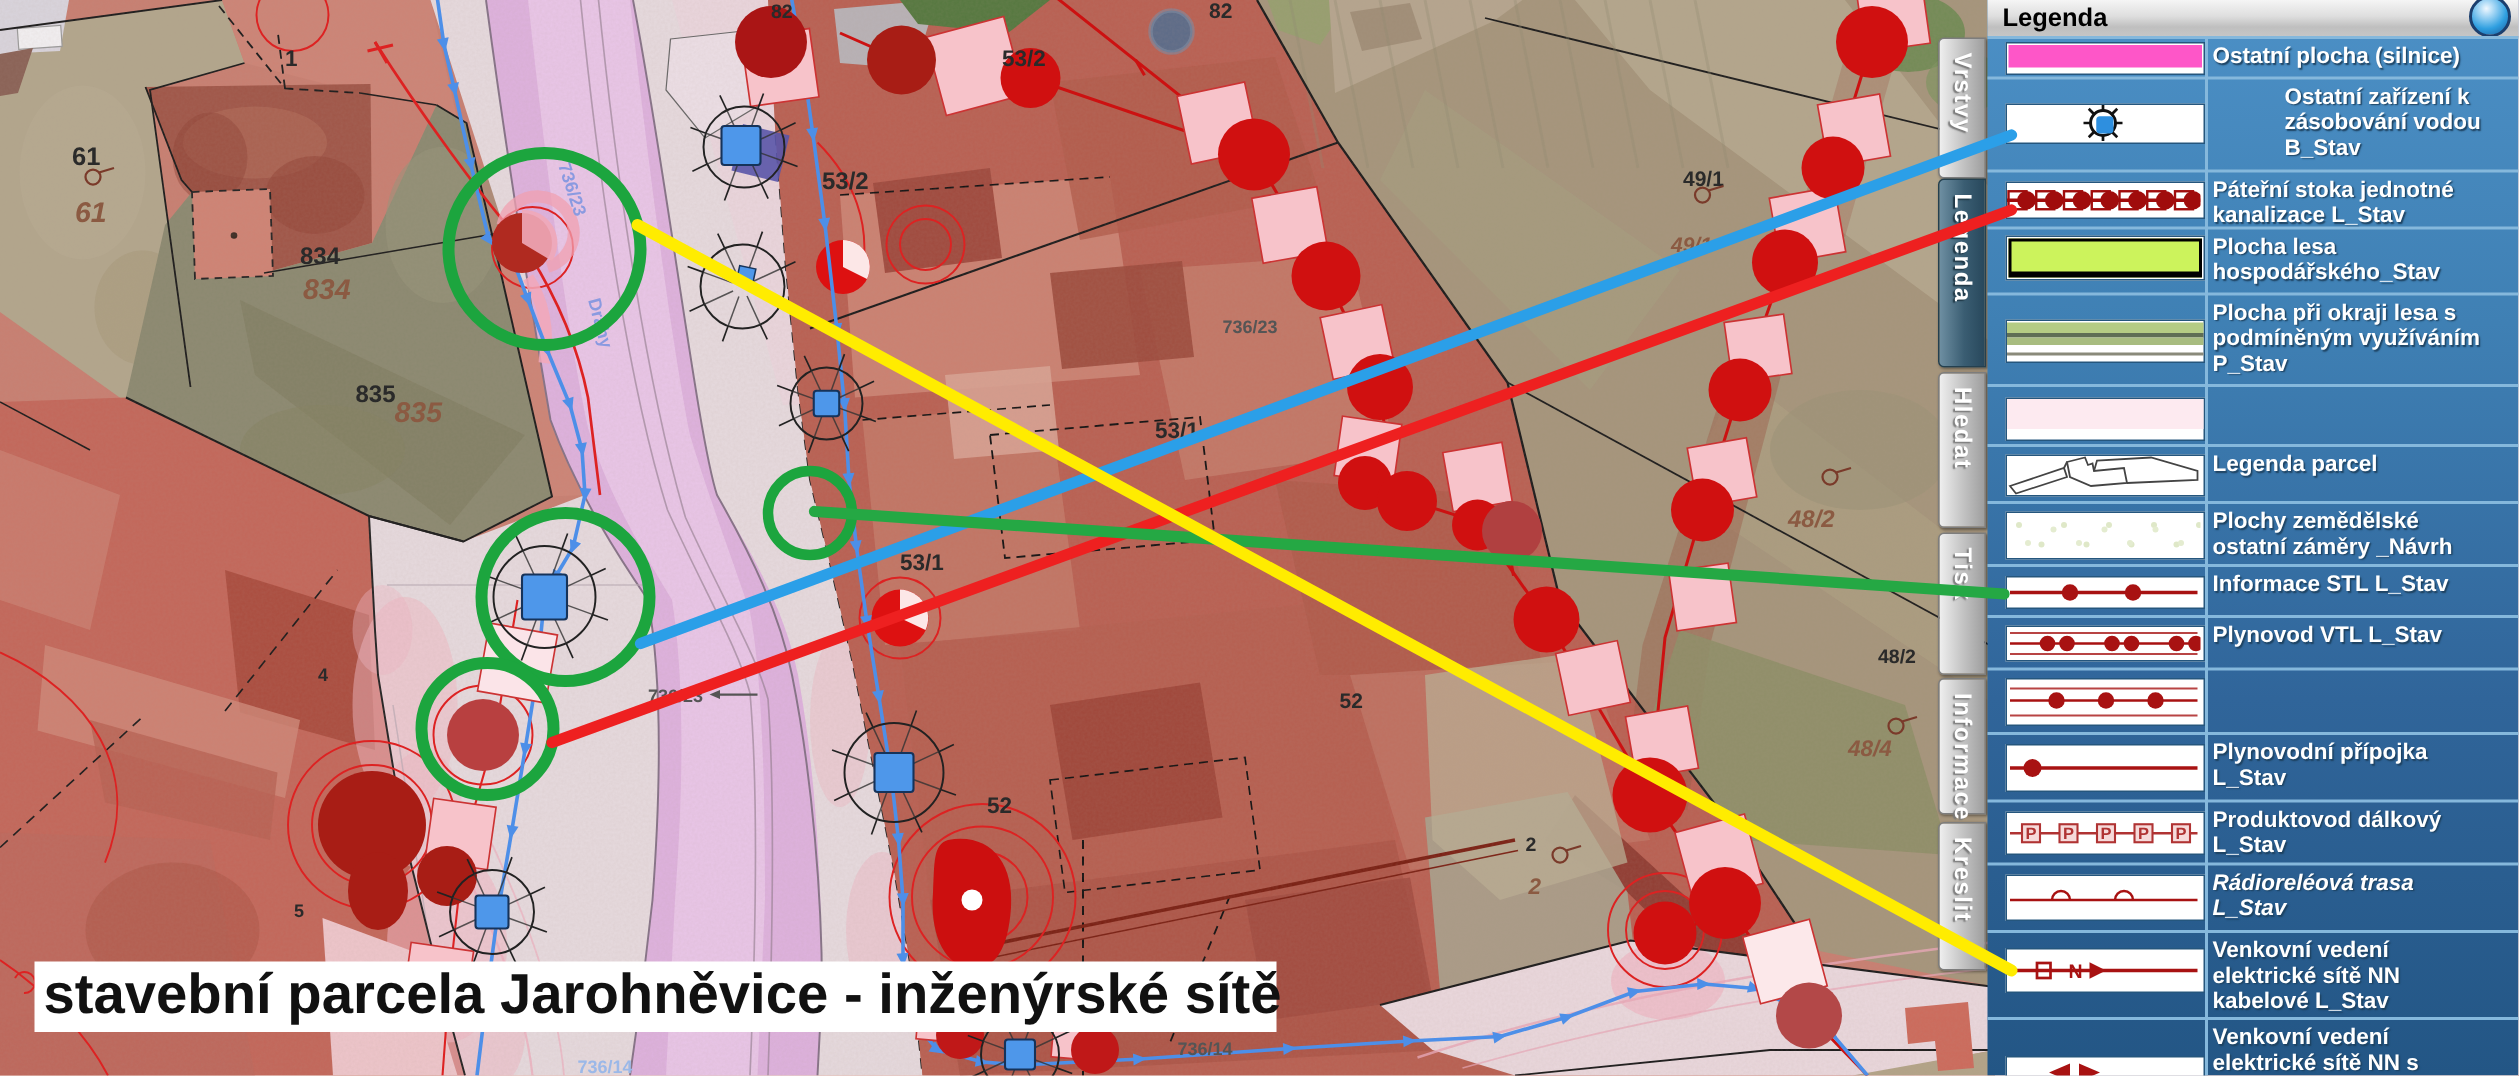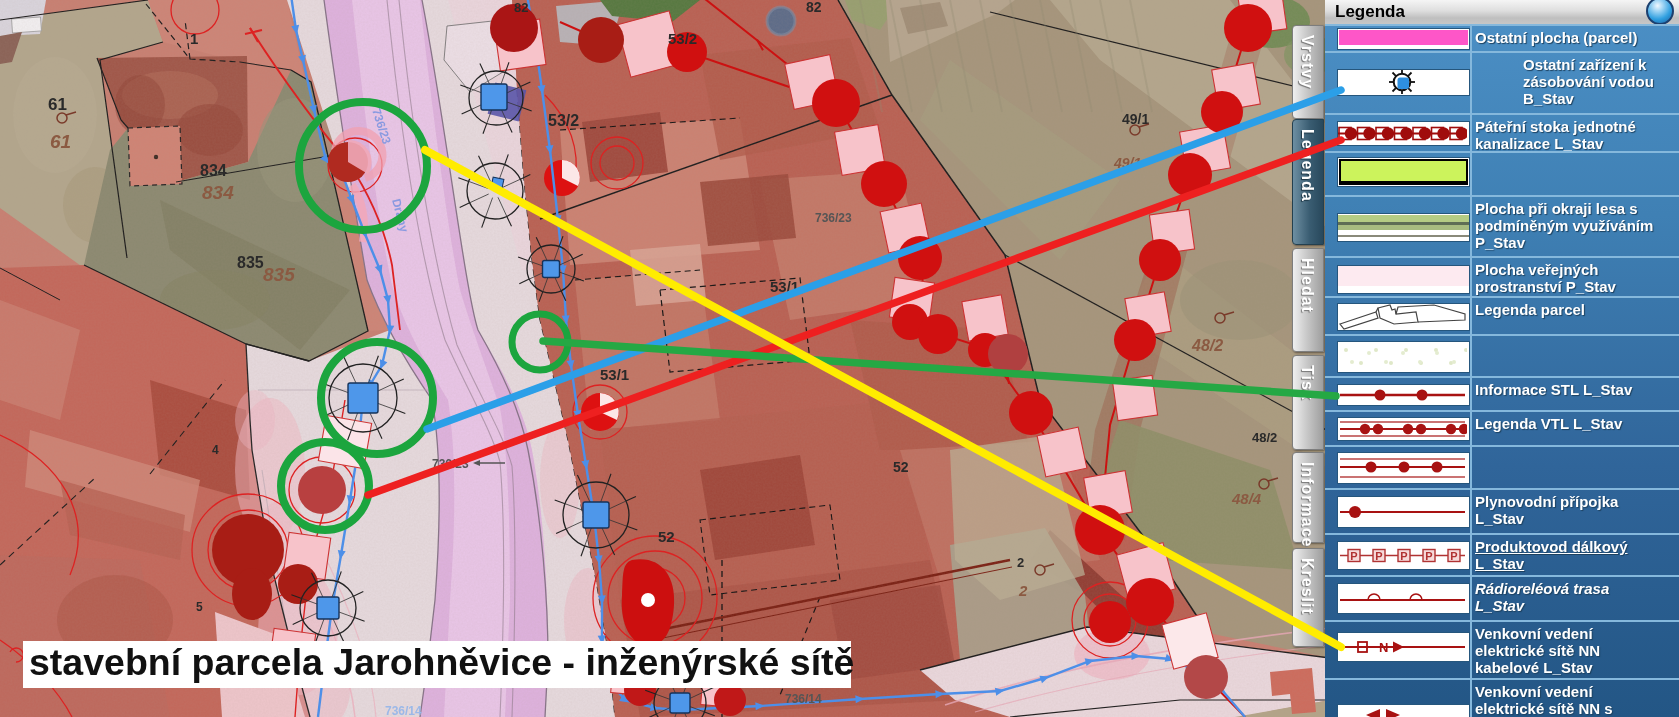--- a/index.html
+++ b/index.html
@@ -606,21 +606,21 @@
         <span class="t">Legenda</span>
         <div id="porb"></div>
       </div>
 
 <div style="position:absolute;left:145px;top:24px;width:2px;height:693px;background:#85b8dc;"></div>
 
 <div class="lrow" style="top:24px;height:27px;"></div>
 <div class="lsym" style="top:28px;height:20px;">
         <div style="position:absolute;left:1px;right:1px;top:1px;height:15px;background:#fe56c8;"></div>
       </div>
-<div class="ltxt" style="top:29px;">Ostatní plocha (parcel)</div>
+<div class="ltxt" style="top:29px;">Ostatní plocha (silnice)</div>
 
 <div class="lrow" style="top:51px;height:62px;"></div>
 <div class="lsym" style="top:69px;height:25px;">
         <svg width="129" height="24" style="position:absolute;left:0;top:0">
           <circle cx="64" cy="12" r="8.3" fill="none" stroke="#111" stroke-width="2"></circle>
           <g stroke="#111" stroke-width="1.8">
             <line x1="64" y1="-1" x2="64" y2="3.5"></line>
             <line x1="64" y1="20.5" x2="64" y2="25"></line>
             <line x1="51" y1="12" x2="55.5" y2="12"></line>
             <line x1="72.5" y1="12" x2="77" y2="12"></line>
@@ -653,35 +653,35 @@
           <rect x="112.0" y="5.5" width="12" height="12" fill="none" stroke="#a00c0c" stroke-width="1.6"></rect>
           <circle cx="124.0" cy="11.5" r="6.2" fill="#a00c0c"></circle>
         </svg>
       </div>
 <div class="ltxt" style="top:118px;">Páteřní stoka jednotné<br>kanalizace L_Stav</div>
 
 <div class="lrow" style="top:151px;height:44px;"></div>
 <div class="lsym" style="top:157px;height:28px;">
         <div style="position:absolute;left:1px;right:1px;top:1px;height:20px;background:#ccf35c;border:2px solid #000;border-bottom:4px solid #000;"></div>
       </div>
+<div class="ltxt" style="top:156px;">Plocha lesa<br>hospodářského_Stav</div>
 
 <div class="lrow" style="top:195px;height:61px;"></div>
 <div class="lsym" style="top:213px;height:27px;">
         <div style="position:absolute;left:0;right:0;top:1px;height:7px;background:#b5cc84;"></div>
         <div style="position:absolute;left:0;right:0;top:8px;height:3px;background:#5f6e55;"></div>
         <div style="position:absolute;left:0;right:0;top:11px;height:5px;background:#a8bc80;"></div>
         <div style="position:absolute;left:0;right:0;top:21px;height:2px;background:#8a8a7a;"></div>
       </div>
 <div class="ltxt" style="top:200px;">Plocha při okraji lesa s<br>podmíněným využíváním<br>P_Stav</div>
 
 <div class="lrow" style="top:256px;height:40px;"></div>
 <div class="lsym" style="top:265px;height:27px;">
         <div style="position:absolute;left:0;right:0;top:0;height:20px;background:#fdeaf0;"></div>
       </div>
-<div class="ltxt" style="top:261px;">Plocha veřejných<br>prostranství P_Stav</div>
 
 <div class="lrow" style="top:296px;height:38px;"></div>
 <div class="lsym" style="top:303px;height:26px;">
         <svg width="129" height="26" style="position:absolute;left:0;top:0">
           <g fill="none" stroke="#444" stroke-width="1.2">
             <path d="M2,20 L38,8 L40,14 L6,25 Z"></path>
             <path d="M40,4 L52,1 L54,6 L57,5 L58,10 L78,8 L80,18 L56,20 L42,14 Z"></path>
             <path d="M58,10 L60,3 L96,1 L127,10 L127,16 L80,18"></path>
             <path d="M38,8 L40,4"></path>
           </g>
@@ -703,20 +703,21 @@
           <circle cx="128" cy="8" r="2" fill="#dfe8c8"></circle>
           <circle cx="14" cy="20" r="2" fill="#e4ecd0"></circle>
           <circle cx="31" cy="11" r="2" fill="#e4ecd0"></circle>
           <circle cx="48" cy="20" r="2" fill="#e4ecd0"></circle>
           <circle cx="65" cy="11" r="2" fill="#e4ecd0"></circle>
           <circle cx="82" cy="20" r="2" fill="#e4ecd0"></circle>
           <circle cx="99" cy="11" r="2" fill="#e4ecd0"></circle>
           <circle cx="116" cy="20" r="2" fill="#e4ecd0"></circle>
         </svg>
       </div>
+<div class="ltxt" style="top:339px;">Plochy zemědělské<br>ostatní záměry _Návrh</div>
 
 <div class="lrow" style="top:376px;height:34px;"></div>
 <div class="lsym" style="top:384px;height:20px;">
         <svg width="129" height="20" style="position:absolute;left:0;top:0">
           <line x1="2" y1="10" x2="127" y2="10" stroke="#a81212" stroke-width="2.4"></line>
           <circle cx="42" cy="10" r="5.5" fill="#a81212"></circle>
           <circle cx="84" cy="10" r="5.5" fill="#a81212"></circle>
         </svg>
       </div>
 <div class="ltxt" style="top:381px;">Informace STL L_Stav</div>
@@ -730,21 +731,21 @@
           <g fill="#a81212">
             <circle cx="27" cy="11" r="5.2"></circle>
             <circle cx="40" cy="11" r="5.2"></circle>
             <circle cx="70" cy="11" r="5.2"></circle>
             <circle cx="83" cy="11" r="5.2"></circle>
             <circle cx="113" cy="11" r="5.2"></circle>
             <circle cx="126" cy="11" r="5.2"></circle>
           </g>
         </svg>
       </div>
-<div class="ltxt" style="top:415px;">Legenda VTL L_Stav</div>
+<div class="ltxt" style="top:415px;">Plynovod VTL L_Stav</div>
 
 <div class="lrow" style="top:445px;height:43px;"></div>
 <div class="lsym" style="top:452px;height:30px;">
         <svg width="129" height="30" style="position:absolute;left:0;top:0">
           <line x1="2" y1="6" x2="127" y2="6" stroke="#b84444" stroke-width="1.3"></line>
           <line x1="2" y1="14" x2="127" y2="14" stroke="#a81212" stroke-width="1.8"></line>
           <line x1="2" y1="24" x2="127" y2="24" stroke="#b84444" stroke-width="1.3"></line>
           <g fill="#a81212">
             <circle cx="33" cy="14" r="5.5"></circle>
             <circle cx="66" cy="14" r="5.5"></circle>
@@ -781,21 +782,21 @@
           <g>
             <rect x="85" y="7.5" width="12" height="12" fill="#f6dada" stroke="#b03333" stroke-width="1.4"></rect>
             <text x="91" y="17.5" font-size="11" font-weight="bold" fill="#b03333" text-anchor="middle" font-family="Liberation Sans">P</text>
           </g>
           <g>
             <rect x="110" y="7.5" width="12" height="12" fill="#f6dada" stroke="#b03333" stroke-width="1.4"></rect>
             <text x="116" y="17.5" font-size="11" font-weight="bold" fill="#b03333" text-anchor="middle" font-family="Liberation Sans">P</text>
           </g>
         </svg>
       </div>
-<div class="ltxt" style="top:538px;text-decoration:underline;">Produktovod dálkový<br>L_Stav</div>
+<div class="ltxt" style="top:538px;">Produktovod dálkový<br>L_Stav</div>
 
 <div class="lrow" style="top:575px;height:45px;"></div>
 <div class="lsym" style="top:583px;height:29px;">
         <svg width="129" height="29" style="position:absolute;left:0;top:0">
           <line x1="2" y1="16" x2="127" y2="16" stroke="#a81212" stroke-width="1.8"></line>
           <path d="M30,16 a6,6 0 1 1 12,0" fill="none" stroke="#a81212" stroke-width="1.6"></path>
           <path d="M72,16 a6,6 0 1 1 12,0" fill="none" stroke="#a81212" stroke-width="1.6"></path>
         </svg>
       </div>
 <div class="ltxt" style="top:580px;font-style:italic;">Rádioreléová trasa<br>L_Stav</div>

